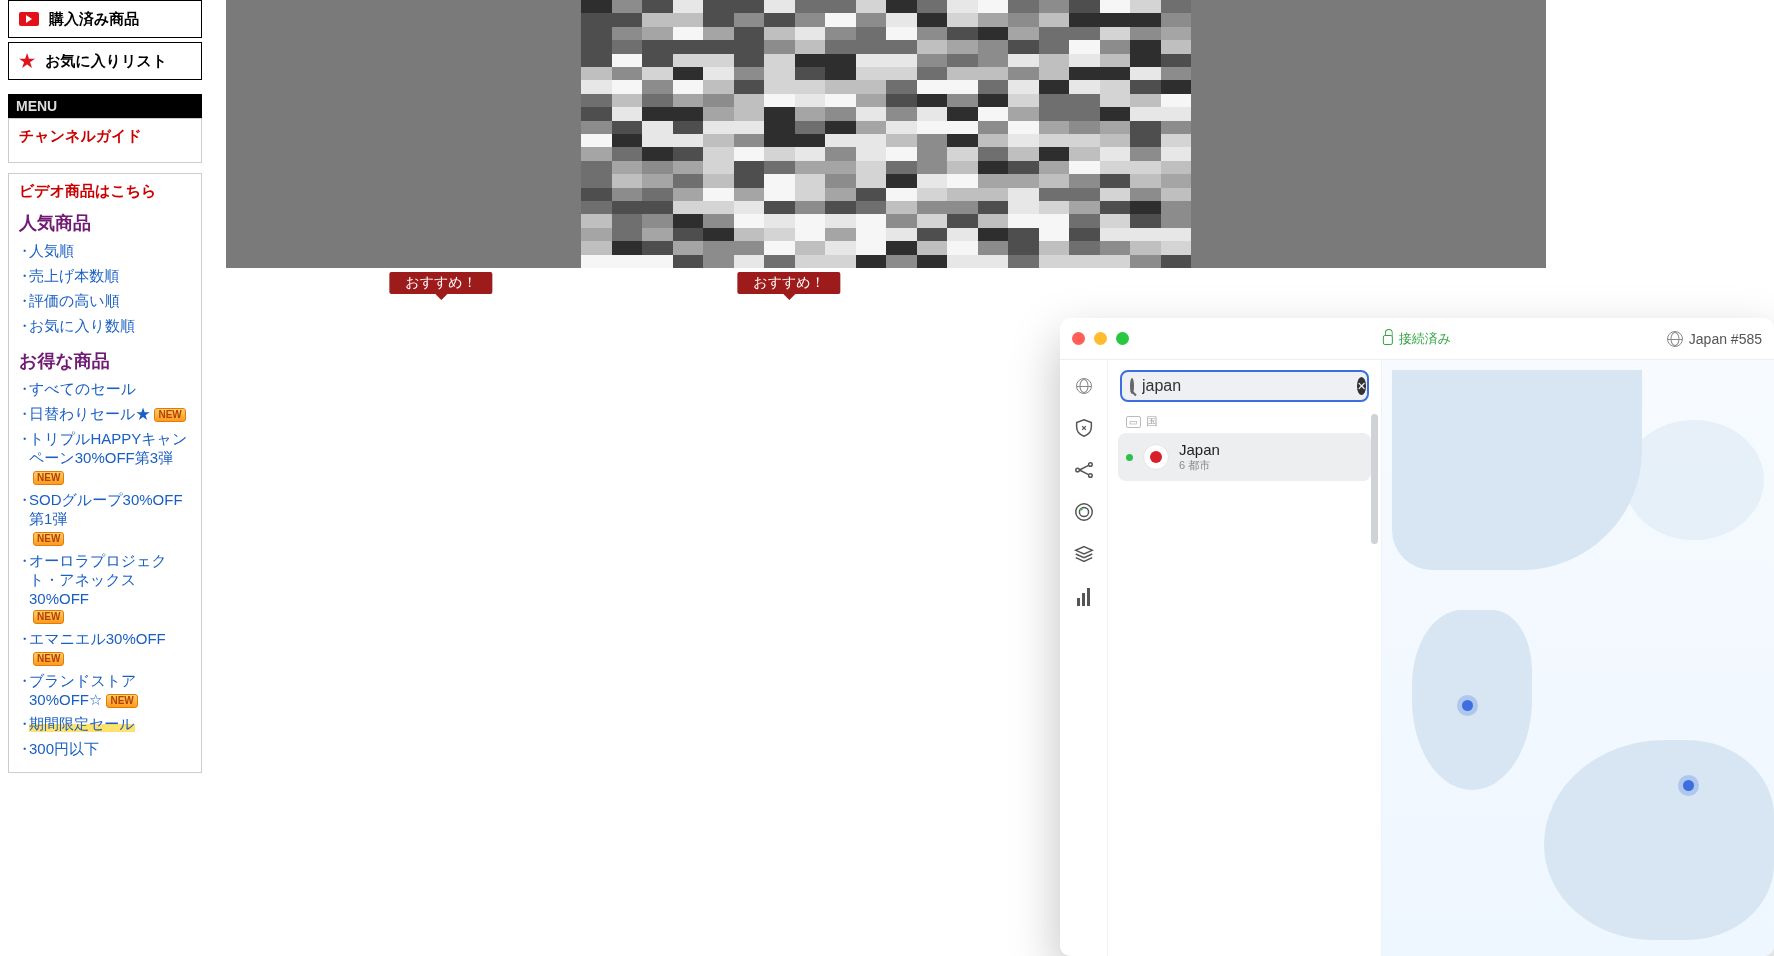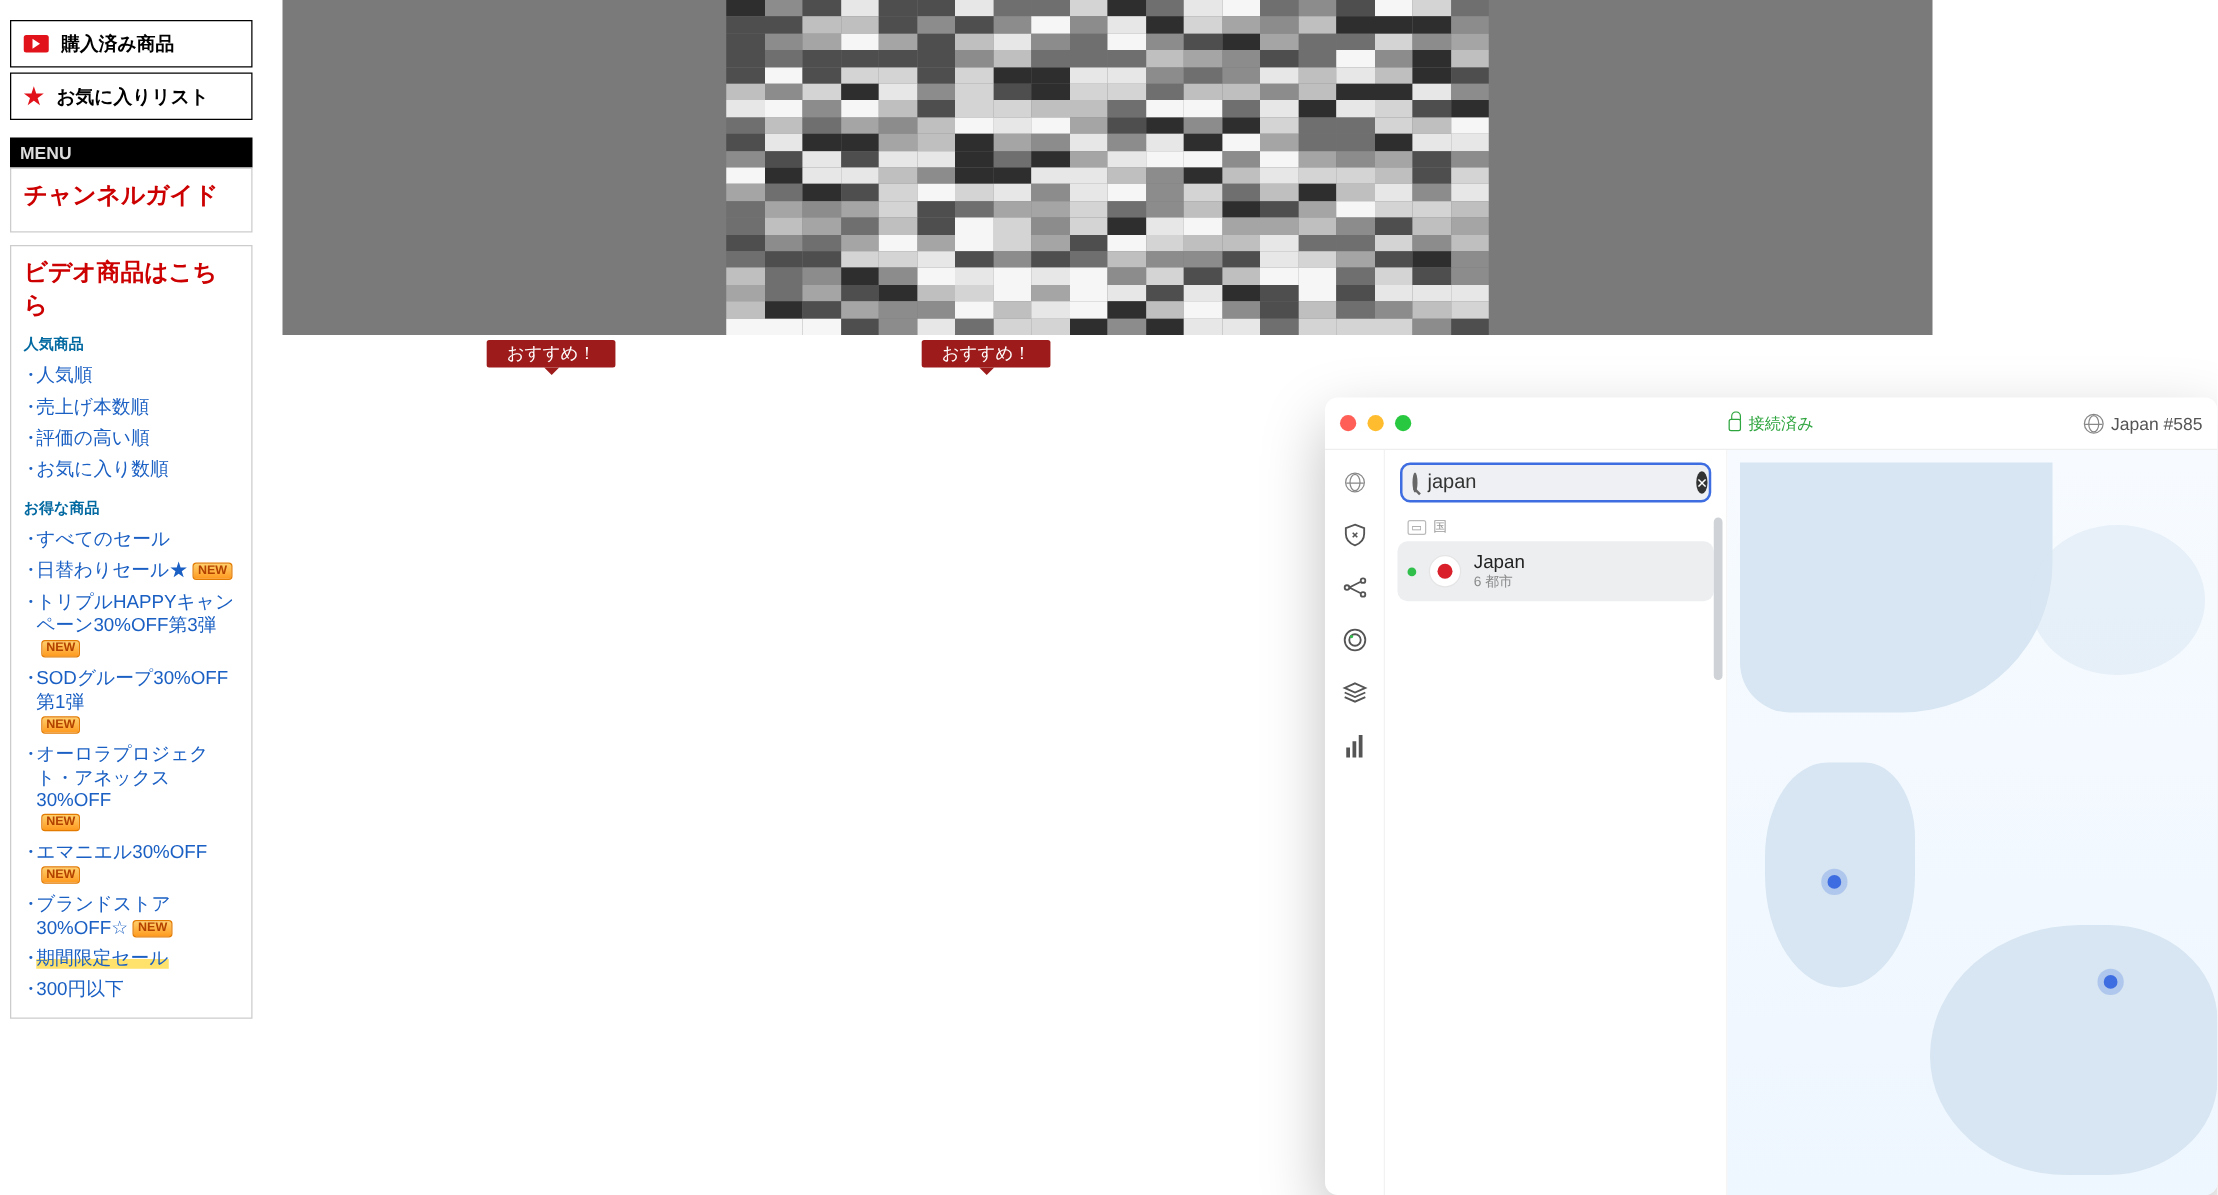--- a/index.html
+++ b/index.html
@@ -1,28 +1,28 @@
 <!DOCTYPE html>
 <html><head>
 <meta charset="utf-8">
 <style>
 * { margin:0; padding:0; box-sizing:border-box; }
 body { font-family: "Hiragino Kaku Gothic Pro","Meiryo",sans-serif; background:#fff; width:1774px; height:956px; overflow:hidden; position:relative; }
 
 
-.sidebar { position:absolute; left:8px; top:16px; width:194px; }
+.sidebar { position:absolute; left:8px; top:0; width:194px; }
 .side-btn { border:1px solid #000; background:#fff; height:38px; display:flex; align-items:center; gap:10px; padding:0 10px; margin-bottom:4px; font-size:15px; font-weight:bold; cursor:pointer; }
 .side-btn .ico-vid { width:20px; height:14px; background:#e1121a; border-radius:2px; position:relative; }
 .side-btn .ico-vid::after { content:""; position:absolute; left:7px; top:3px; border-left:6px solid #fff; border-top:4px solid transparent; border-bottom:4px solid transparent; }
 .side-btn .ico-star { color:#e1121a; font-size:18px; }
 .menu-bar { background:#000; color:#ddd; padding:4px 8px; font-size:14px; font-weight:bold; margin-top:14px; }
 .menu-box { border:1px solid #ccc; padding:8px 10px 10px; margin-top:0; }
 .menu-box + .menu-box { margin-top:10px; }
-.mh-red { color:#c00; font-weight:bold; font-size:19px; margin-bottom:6px; display:block; }
-.mh-black { color:#0369a1; font-weight:bold; font-size:12px; margin:10px 0 4px; display:block; }
+.mh-red { color:#c00; font-weight:bold; font-size:15px; margin-bottom:6px; display:block; }
+.mh-black { color:#701a75; font-weight:bold; font-size:18px; margin:10px 0 4px; display:block; }
 ul.lnk { list-style:none; }
 ul.lnk li { padding:3px 0; font-size:15px; color:#1a5fc3; cursor:pointer; position:relative; padding-left:10px; }
 ul.lnk li::before { content:"・"; position:absolute; left:-2px; color:#1a5fc3; }
 .new-badge { display:inline-block; font-size:10px; font-weight:bold; background:linear-gradient(#ffcf6b,#ff9a1f); color:#b34200; border:1px solid #e37b00; border-radius:3px; padding:0 3px; margin-left:4px; vertical-align:middle; line-height:12px; }
 .hl-yellow { background:linear-gradient(transparent 55%, #ffe26b 55%); }
 
 
 .main { position:absolute; left:226px; top:0; right:0; }
 .banner { width:1320px; height:268px; background:#7a7a7a; display:flex; justify-content:center; align-items:stretch; }
 .mosaic { display:grid; }

